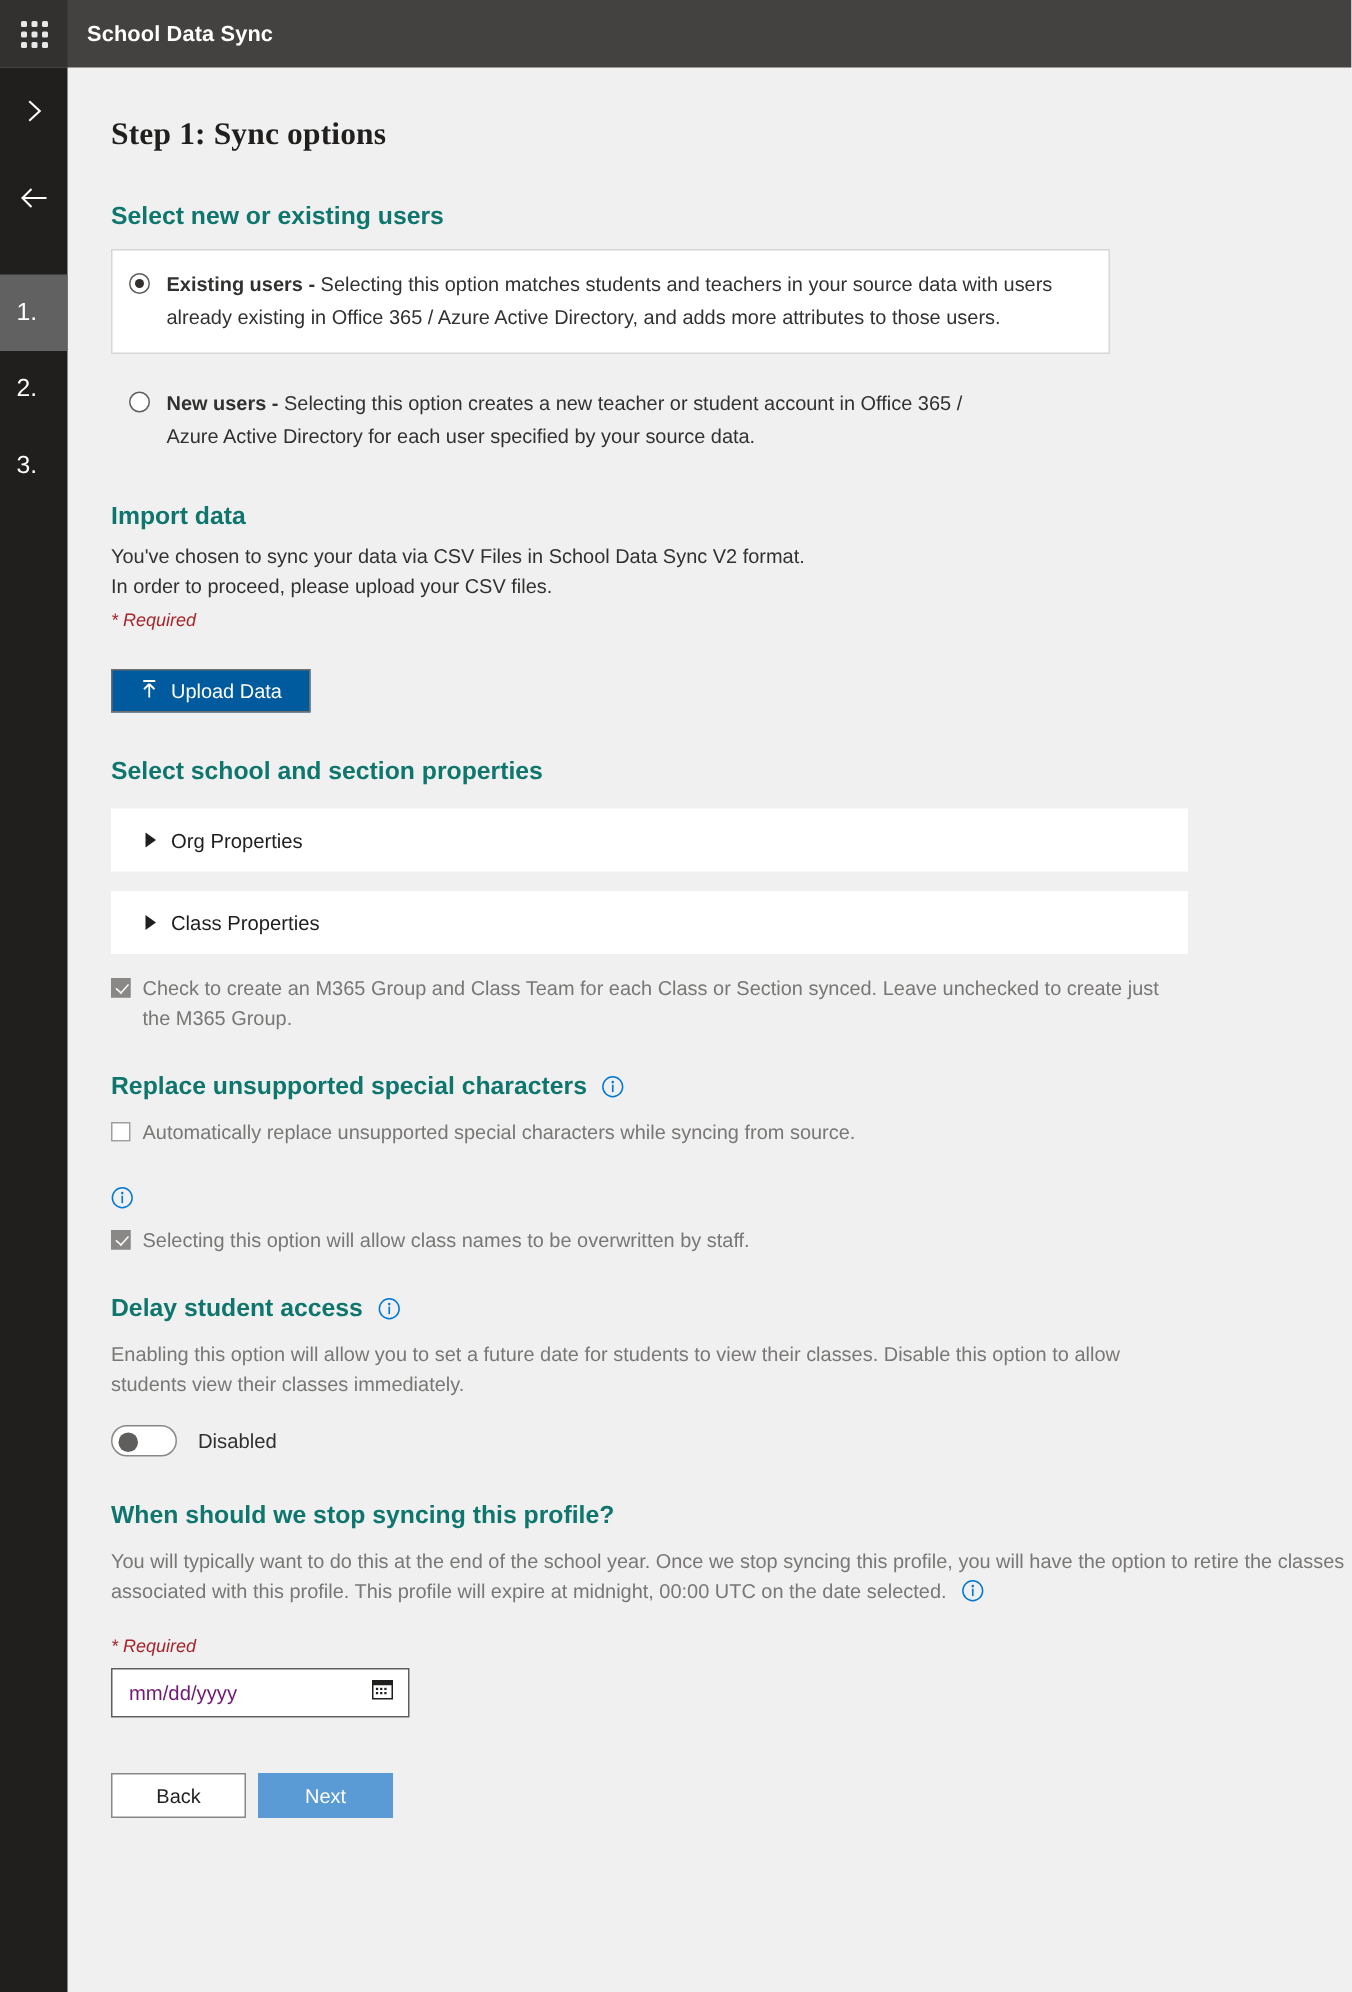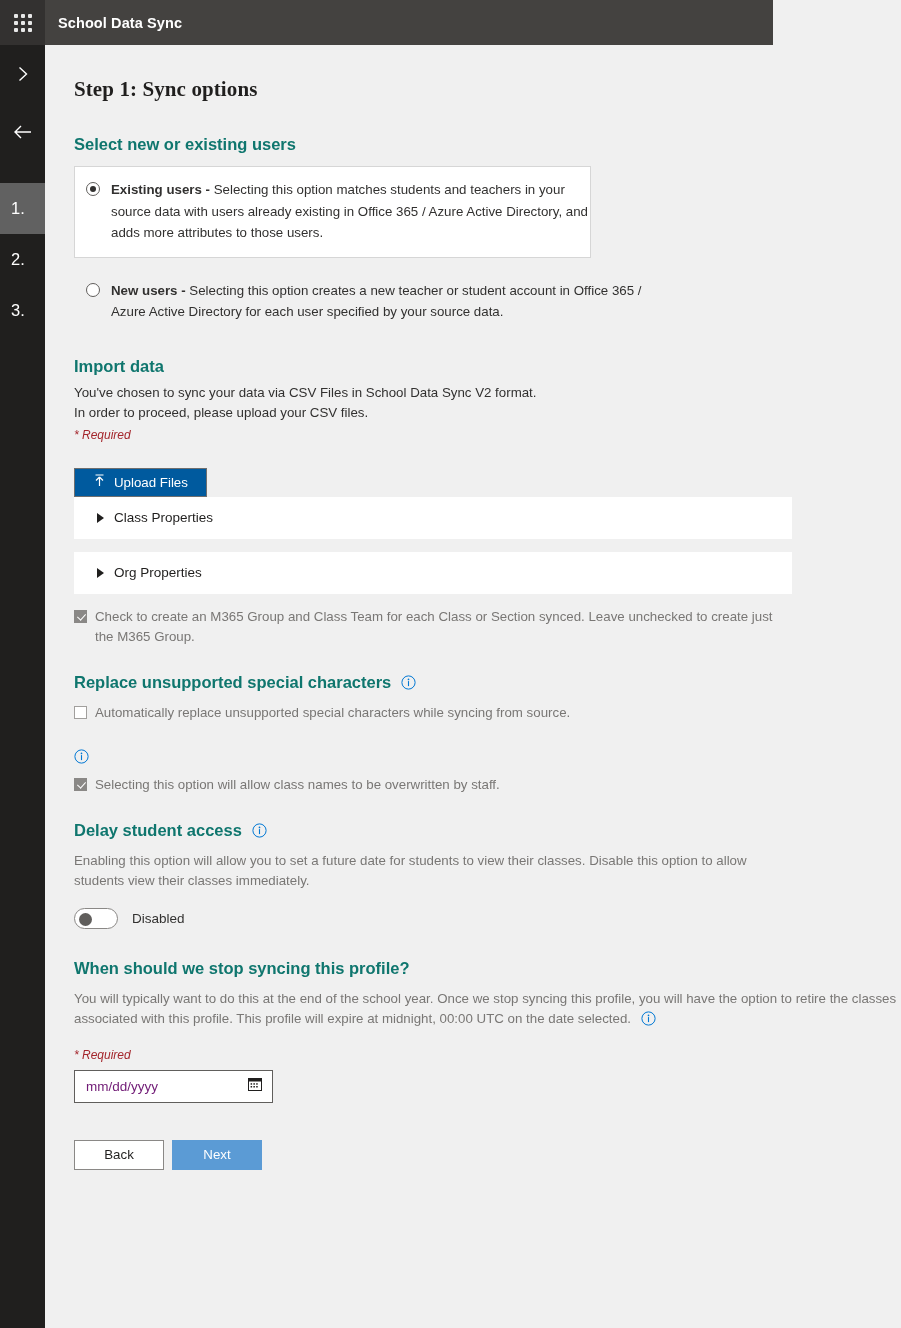--- a/index.html
+++ b/index.html
@@ -6,21 +6,21 @@
   html, body {
     width: 901px; height: 1328px;
     background: #f0f0f0;
     font-family: "Liberation Sans", sans-serif;
     overflow: hidden;
   }
   .app { position: relative; width: 901px; height: 1328px; background: #f0f0f0; }
 
   
   .header {
-    position: absolute; top: 0; left: 0; width: 773px; height: 45px;
+    position: absolute; top: 0; left: 0; width: 901px; height: 45px;
     background: #444240; display: flex; align-items: center;
   }
   .waffle {
     width: 45px; height: 45px; background: #333130;
     display: flex; align-items: center; justify-content: center;
     cursor: pointer;
   }
   .waffle-grid {
     display: grid; grid-template-columns: repeat(3, 4px); grid-template-rows: repeat(3, 4px);
     gap: 3px;
@@ -59,21 +59,21 @@
     font-family: Liberation Serif, serif;
   }
   .section-head {
     font-size: 16.5px; color: #0f766e; font-weight: bold;
     margin-bottom: 12px;
   }
   .section-head-row { display: flex; align-items: center; gap: 10px; }
 
   
   .radio-panel {
-    width: 517px; background: #ffffff; border: 1px solid #d6d6d6;
+    width: 666px; background: #ffffff; border: 1px solid #d6d6d6;
     padding: 12px 2px 13px 11px; display: flex; gap: 11px; justify-content: flex-end;
   }
   .radio-loose {
     width: 602px; padding: 0 14px 0 12px; display: flex; gap: 11px; margin-top: 22px;
   }
   .radio {
     width: 14px; height: 14px; border-radius: 50%; border: 1px solid #605e5c;
     background: #fff; flex: 0 0 auto; margin-top: 3px; position: relative;
   }
   .radio.checked::after {
@@ -229,33 +229,34 @@
     <div class="para">In order to proceed, please upload your CSV files.</div>
     <div class="req">* Required</div>
 
     <div style="margin-top:26px">
       <button class="btn-primary">
         <span>
           <svg width="13" height="13" viewBox="0 0 13 13">
               <path d="M2.5 1 L10.5 1 M6.5 3 L6.5 12 M6.5 3 L3 6.5 M6.5 3 L10 6.5" fill="none" stroke="#ffffff" stroke-width="1.2"></path>
             </svg>
         </span>
-        <span>Upload Files</span>
+        <span>Upload Data</span>
       </button>
     </div>
 
     
-
+    <div class="section-head mt30" style="margin-bottom:15px">Select school and section properties</div>
+
+    <div class="accordion">
+      <span class="caret"></span>
+      <span class="accordion-label">Org Properties</span>
+    </div>
     <div class="accordion">
       <span class="caret"></span>
       <span class="accordion-label">Class Properties</span>
-    </div>
-    <div class="accordion">
-      <span class="caret"></span>
-      <span class="accordion-label">Org Properties</span>
     </div>
 
     
     <div class="check-row" style="max-width:718px">
       <span class="cbox checked"></span>
       <span class="check-label">Check to create an M365 Group and Class Team for each Class or Section synced. Leave unchecked to create just the M365 Group.</span>
     </div>
 
     
     <div class="section-head-row mt26" style="margin-bottom:11px">

